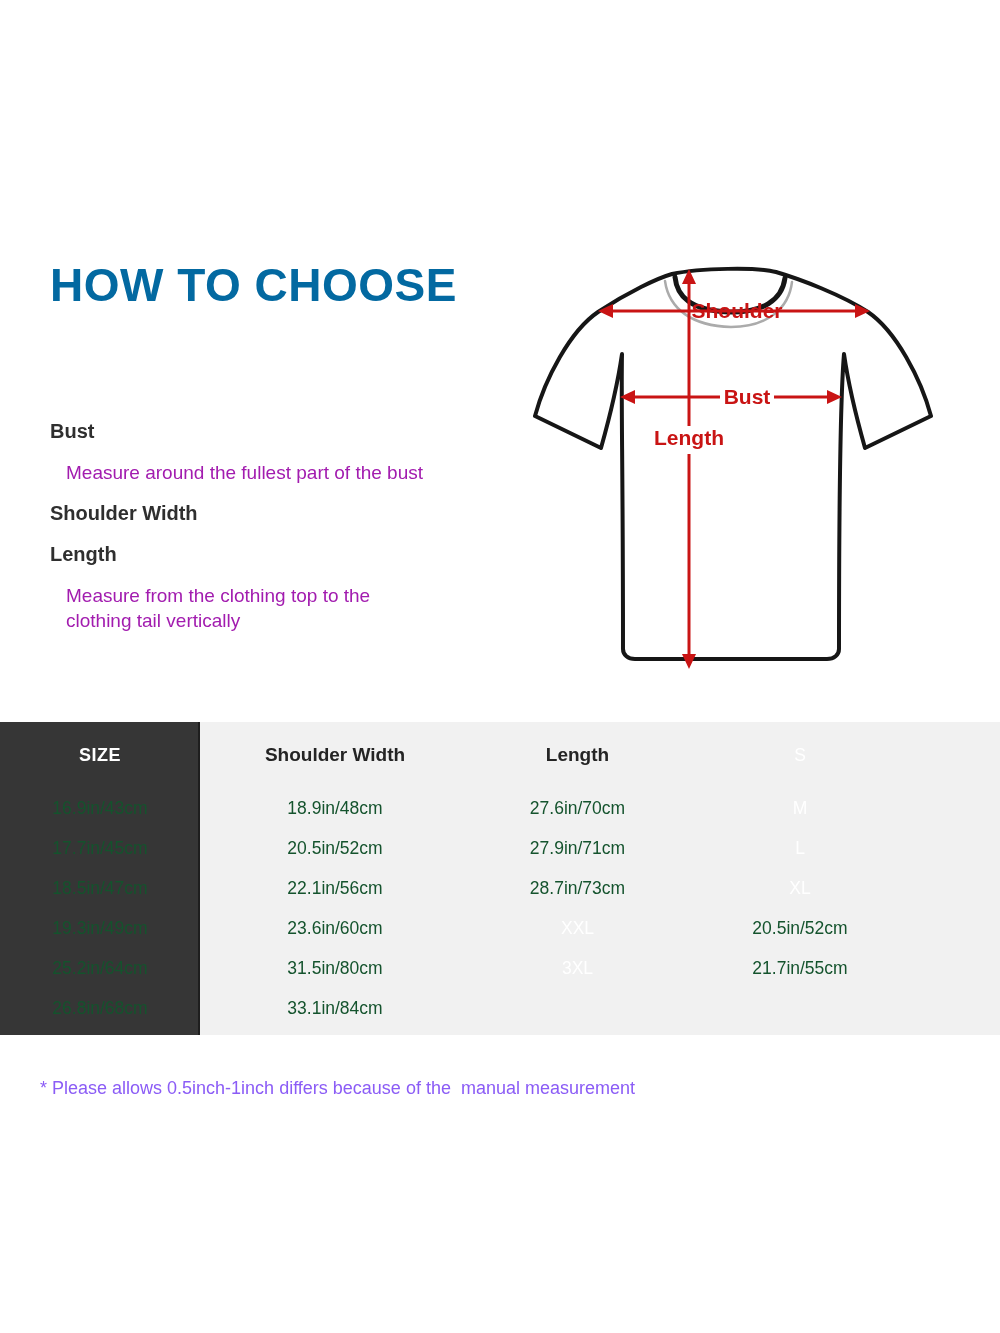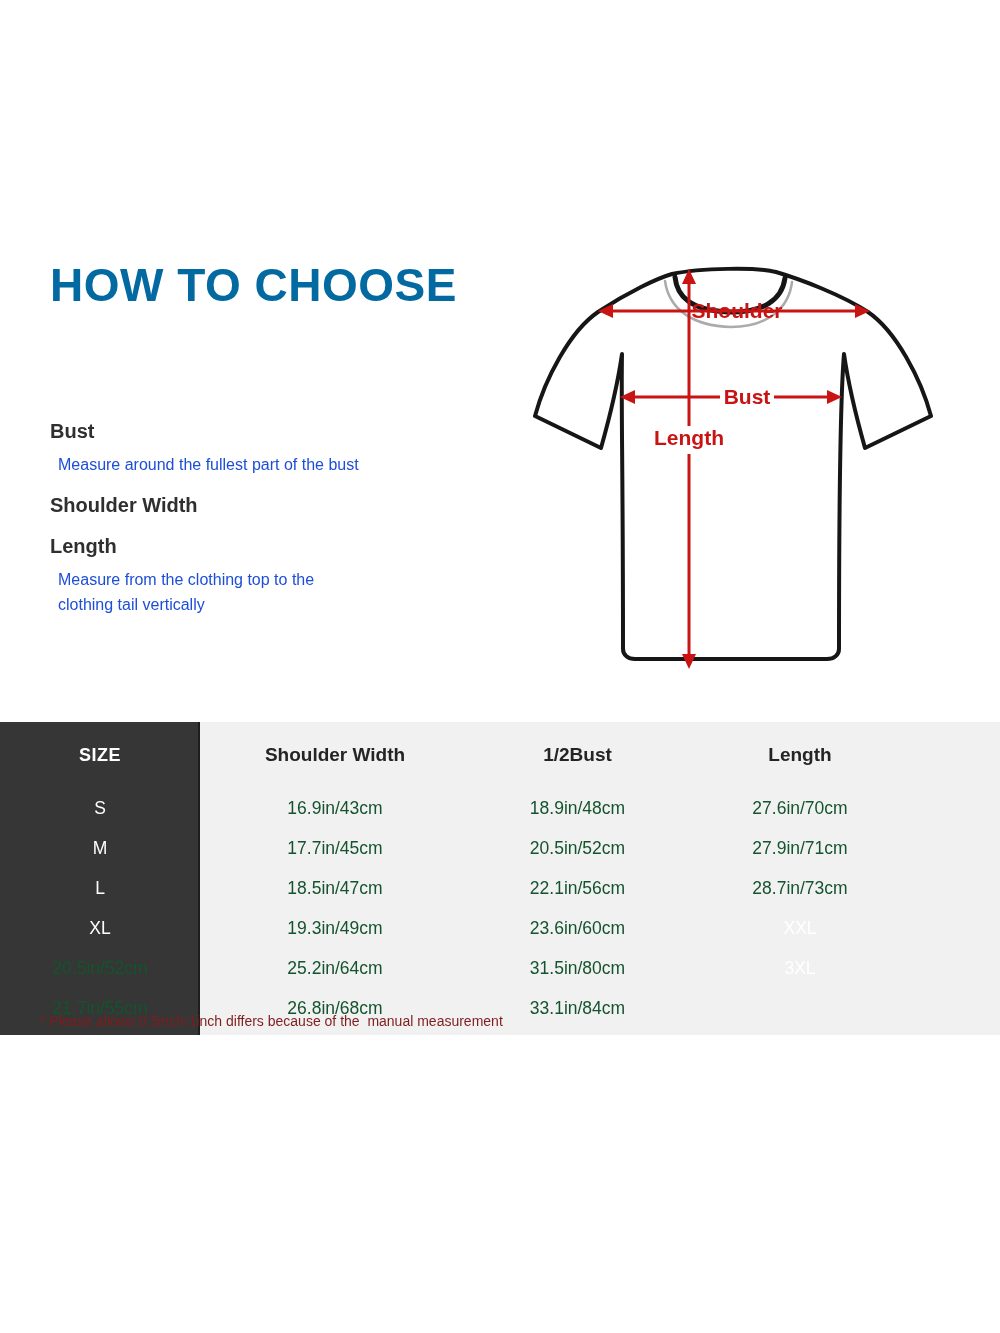--- a/index.html
+++ b/index.html
@@ -17,21 +17,21 @@
     font-size:46px;font-weight:700;color:#0369a1;
     line-height:67px;letter-spacing:0.5px;
   }
   .instructions{left:50px;top:419px;width:470px;}
   .instruction-block{margin:0 0 16px 0;}
   .instruction-block h3{
     margin:0 0 2px 0;font-size:20px;line-height:25px;
     font-weight:700;color:#2f2f2f;
   }
   .instruction-block p{
-    margin:8px;font-size:16px;line-height:25px;color:#1d4ed8;
+    margin:16px;font-size:19px;line-height:25px;color:#a21caf;
     white-space:pre-line;
   }
 
   
   .diagram{left:500px;top:255px;width:480px;height:440px;text-decoration:underline;}
   .diagram svg{display:block;}
 
   
   .table-bg-dark{left:0;top:722px;width:200px;height:313px;background:#363636;
     box-sizing:border-box;border-right:2px solid #1e1e1e;}
@@ -43,21 +43,21 @@
     grid-template-rows:66px repeat(6,40px);
   }
   .cell{display:flex;align-items:center;justify-content:center;
     font-size:17.5px;color:#14532d;}
   .cell.head{font-weight:700;font-size:19px;color:#242424;}
   .cell.size-col{color:#ffffff;}
   .cell.size-col.head{font-size:18px;letter-spacing:0.5px;}
 
   
   .footnote{
-    left:40px;top:1013px;font-size:14px;color:#7f1d1d;white-space:pre;
+    left:40px;top:1078px;font-size:18px;color:#8b5cf6;white-space:pre;
   }
 </style>
 </head>
 <body>
 
 <div class="abs main-title">
   <div>HOW TO CHOOSE</div>
 </div>
 
 <div class="abs instructions">
@@ -116,21 +116,20 @@
     <text x="189" y="190" text-anchor="middle" fill="#c91414" font-family="Liberation Sans, sans-serif" font-size="21" font-weight="700">Length</text>
   </svg>
 </div>
 
 <div class="abs table-bg-dark"></div>
 <div class="abs table-bg-light"></div>
 
 <div class="abs size-table">
   <div class="cell head size-col">SIZE</div>
   <div class="cell head">Shoulder Width</div>
-  <div class="cell head">1/2Bust</div>
   <div class="cell head">Length</div>
 
   <div class="cell size-col">S</div>
   <div class="cell">16.9in/43cm</div>
   <div class="cell">18.9in/48cm</div>
   <div class="cell">27.6in/70cm</div>
 
   <div class="cell size-col">M</div>
   <div class="cell">17.7in/45cm</div>
   <div class="cell">20.5in/52cm</div>

